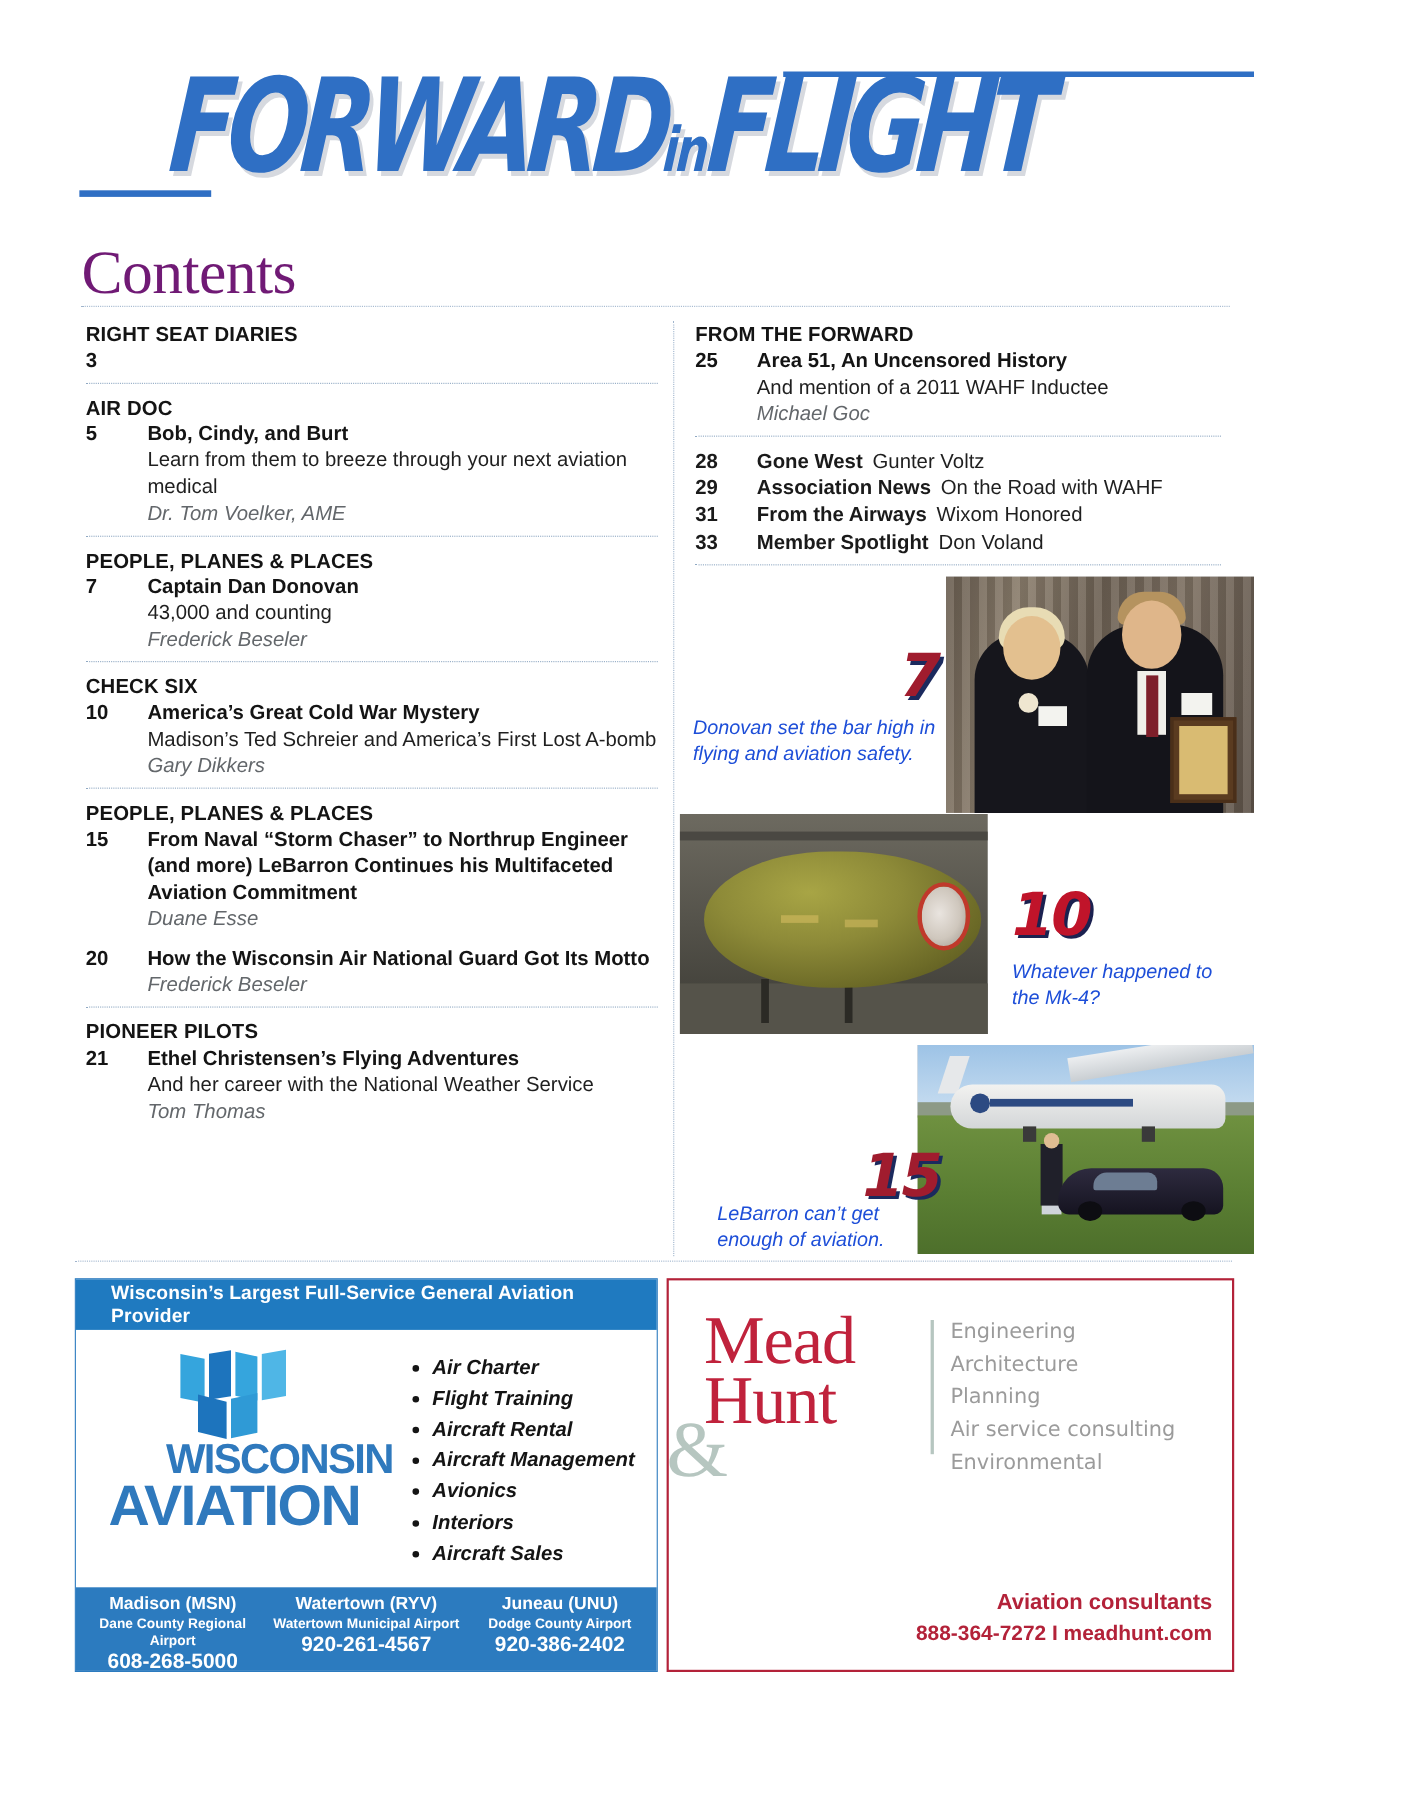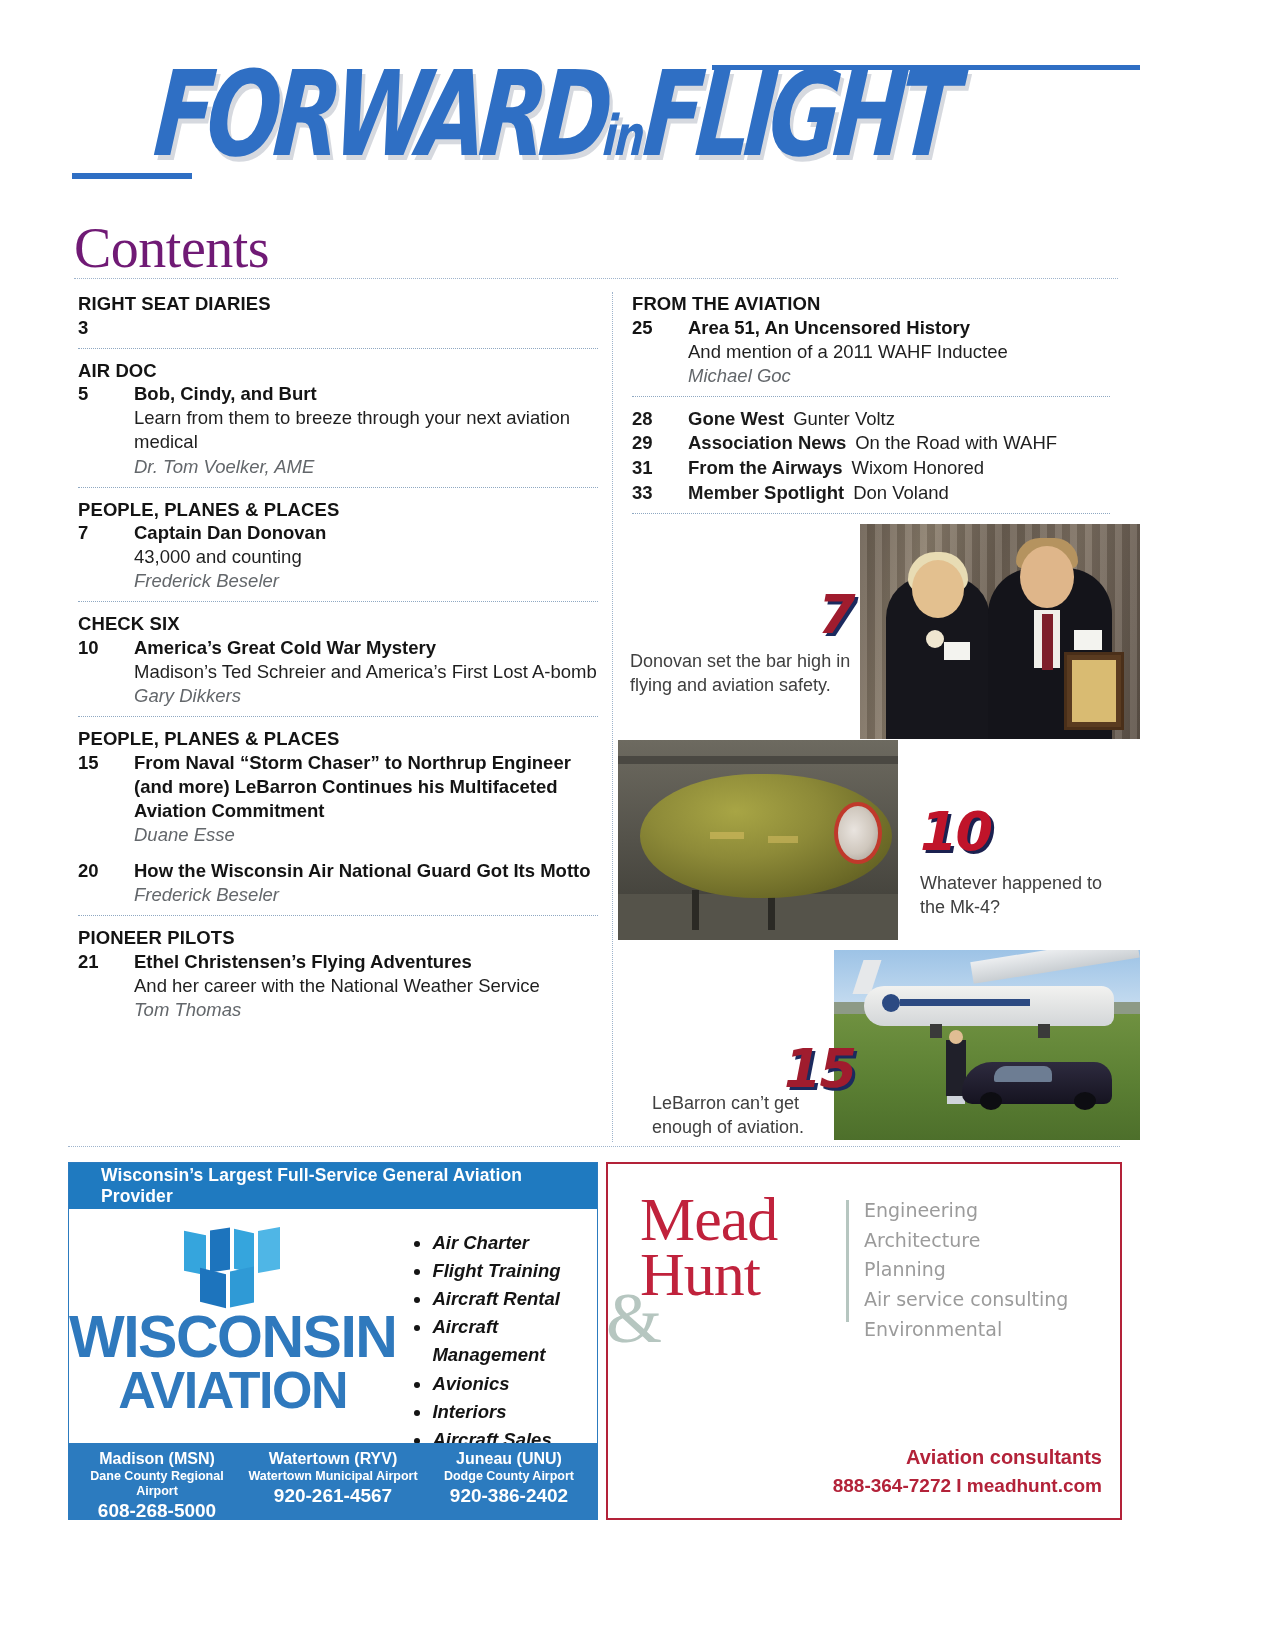--- a/index.html
+++ b/index.html
@@ -183,21 +183,21 @@
     letter-spacing: -2px;
     line-height: 1;
   }
   .callout-7  { left: 818px; top: 588px; }
   .callout-10 { left: 920px; top: 805px; color:#c0142a; text-shadow: 3px 3px 0 #1b2150; }
   .callout-15 { left: 784px; top: 1042px; }
 
   
   .caption {
     position: absolute;
-    font-size: 18px; color: #404040; line-height: 1.32;
+    font-size: 18px; font-style: italic; color: #1d4ed8; line-height: 1.32;
   }
   .cap1 { left: 630px; top: 650px; width: 228px; text-align: left; }
   .cap2 { left: 920px; top: 872px; width: 200px; }
   .cap3 { left: 652px; top: 1092px; width: 180px; }
 
   
   .bottom-rule {
     position: absolute; left: 68px; top: 1146px; width: 1052px;
     border-top: 1px dotted #9fb4cc;
   }
@@ -222,21 +222,21 @@
   .wa-m2 { left: 32px; top: 0px;  width: 20px; height: 42px; transform: skewY(-9deg); background:#1d74bd !important; }
   .wa-m3 { left: 56px; top: 2px;  width: 20px; height: 40px; transform: skewY(12deg); background:#35a5dd !important; }
   .wa-m4 { left: 80px; top: 0px;  width: 22px; height: 42px; transform: skewY(-10deg); background:#4fb6e6 !important; }
   .wa-m5 { left: 22px; top: 42px; width: 26px; height: 34px; transform: skewY(14deg); background:#1d74bd !important; }
   .wa-m6 { left: 52px; top: 40px; width: 24px; height: 36px; transform: skewY(-12deg); background:#2f9ad6 !important; }
   .wa-wordmark {
     text-align: center; color: #2f79bd; font-weight: bold;
     font-family: "Liberation Sans", sans-serif;
     line-height: 0.96; letter-spacing: -1.5px;
   }
-  .wa-word1 { font-size: 59px; text-align: right; }
+  .wa-word1 { font-size: 38px; text-align: right; }
   .wa-word2 { font-size: 52px; }
   .wa-list { flex: 1 1 auto; padding-top: 6px; }
   .wa-list ul { list-style: disc; margin-left: 36px; }
   .wa-list li {
     font-size: 18.5px; font-weight: bold; font-style: italic;
     color: #141414; line-height: 1.52;
   }
   .wa-foot {
     position: absolute; left: 0; bottom: 0; width: 100%; height: 76px;
     background: #2c7bbf; color: #fff; display: flex;
@@ -376,21 +376,21 @@
           <div class="desc">And her career with the National Weather Service</div>
           <div class="auth">Tom Thomas</div>
         </div>
       </div>
     </div>
 
   </div>
 
   <div class="col-right">
     <div class="grp">
-      <div class="sec-head">FROM THE AVIATION</div>
+      <div class="sec-head">FROM THE FORWARD</div>
       <div class="entry">
         <div class="pg">25</div>
         <div class="body">
           <div class="ttl">Area 51, An Uncensored History</div>
           <div class="desc">And mention of a 2011 WAHF Inductee</div>
           <div class="auth">Michael Goc</div>
         </div>
       </div>
     </div>
     <div class="dotrule"></div>

